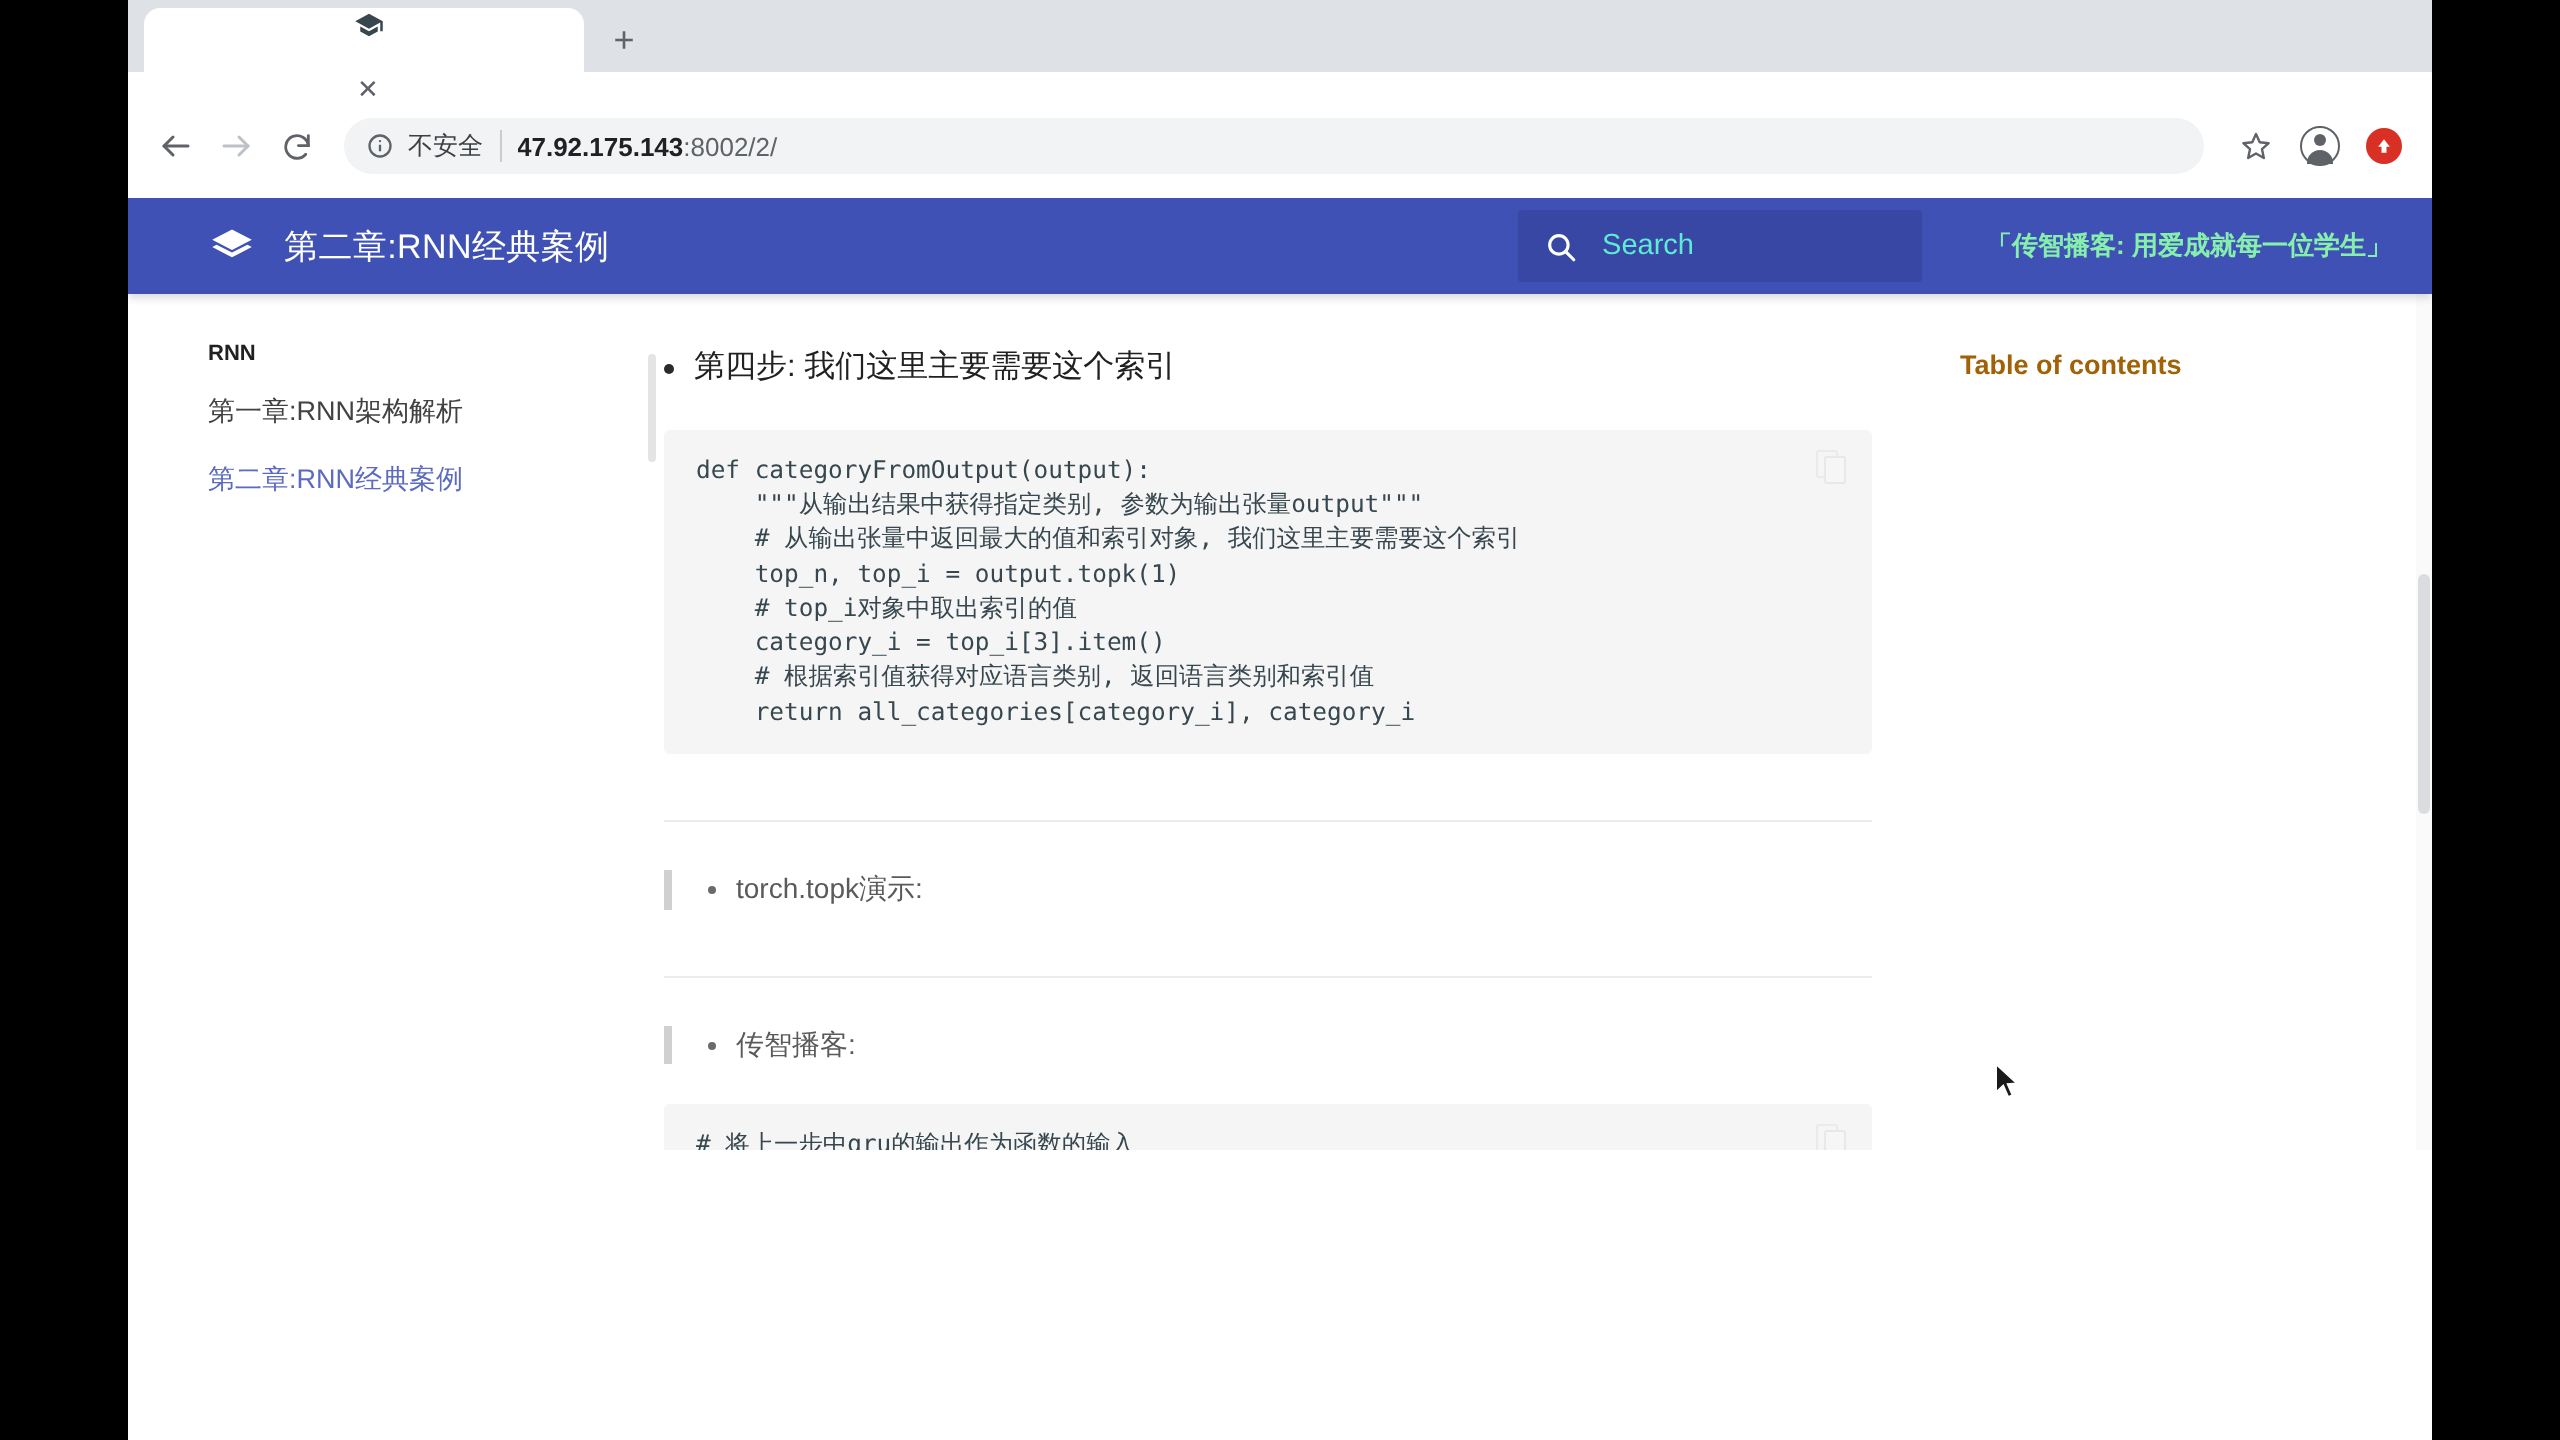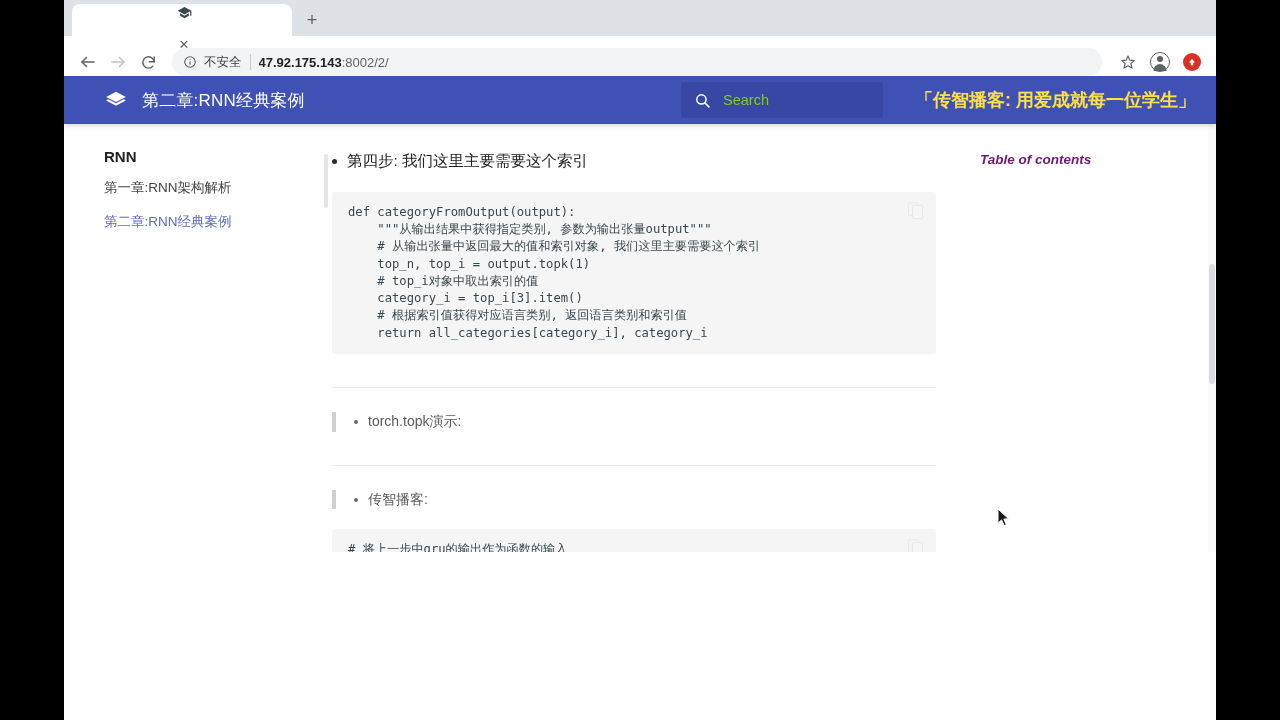--- a/index.html
+++ b/index.html
@@ -72,23 +72,24 @@
     color: #5f6368;
     font-size: 18px;
     border-radius: 50%;
   }
 
   
   .toolbar {
     height: 40px;
     background: #ffffff;
     display: flex;
-    align-items: flex-end;
+    align-items: flex-start;
     padding: 0 10px;
     gap: 2px;
+    margin-top: 23px;
   }
   .nav-btn {
     width: 28px; height: 28px;
     display: flex; align-items: center; justify-content: center;
     color: #5f6368;
     border-radius: 50%;
     flex: 0 0 28px;
   }
   .nav-btn.disabled { color: #bdc1c6; }
   .omnibox {
@@ -203,48 +204,48 @@
     border-radius: 2px;
     display: flex;
     align-items: center;
     padding: 0 12px;
     gap: 12px;
     margin-right: 32px;
     flex: 0 0 202px;
   }
   .search-icon { width:18px; height:18px; color:#ffffff; display:flex; align-items:center; justify-content:center; flex:0 0 18px; }
   .search-placeholder {
-    color: #84cc16;
+    color: #5eead4;
     font-size: 14.5px;
     white-space: nowrap;
   }
   .header-slogan {
-    color: #fde047;
-    font-size: 18px;
+    color: #86efac;
+    font-size: 13px;
     font-weight: 700;
     white-space: nowrap;
     padding-right: 20px;
     flex: 0 0 auto;
   }
 
   
   .content-wrap {
     display: flex;
     height: 596px;
     background: #ffffff;
     position: relative;
   }
   .col-left {
     width: 268px;
     flex: 0 0 268px;
     padding: 24px 20px 0 40px;
     position: relative;
   }
   .nav-heading {
-    font-size: 15px;
+    font-size: 11px;
     font-weight: 700;
     color: #212121;
     margin-bottom: 14px;
   }
   .nav-item {
     font-size: 13.5px;
     color: #424242;
     margin-bottom: 16px;
     line-height: 1.3;
   }
@@ -258,23 +259,22 @@
   }
 
   .col-right {
     width: 248px;
     flex: 0 0 248px;
     padding: 28px 24px 0 12px;
   }
   .toc-heading {
     font-size: 13.5px;
     font-weight: 700;
-    color: #701a75;
+    color: #a16207;
     margin-bottom: 12px;
-    font-style: italic;
   }
   .toc-item {
     font-size: 13px;
     color: #424242;
     line-height: 1.45;
     margin-bottom: 12px;
   }
   .bullet-row {
     display: flex;
     align-items: flex-start;

